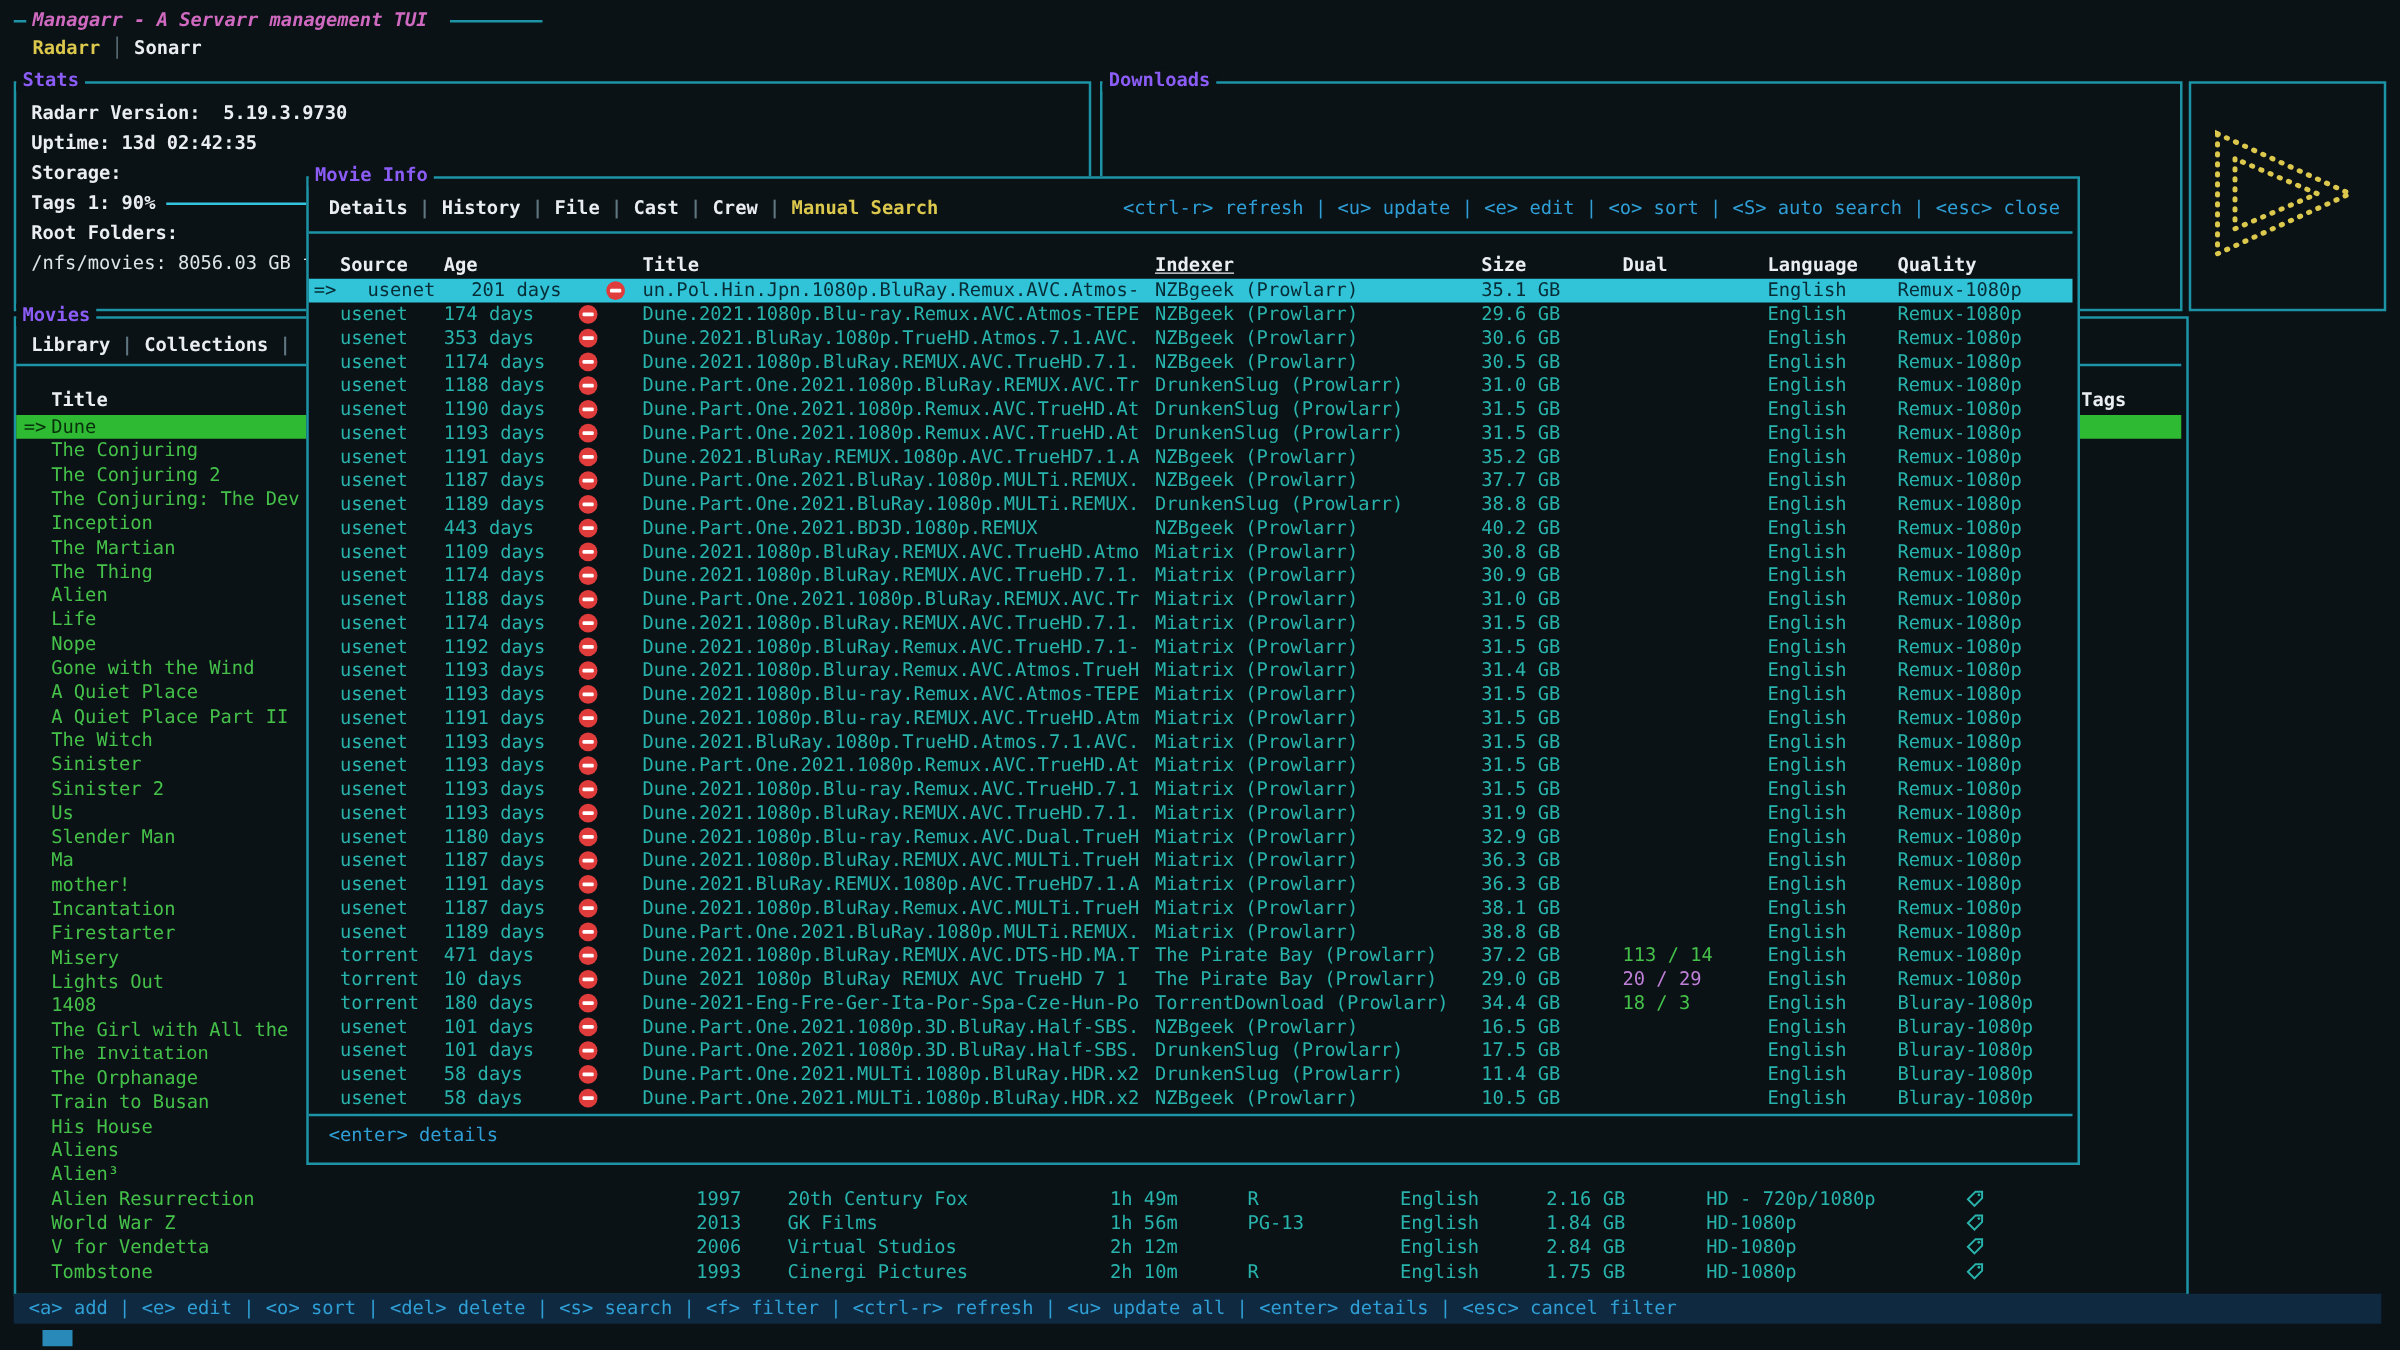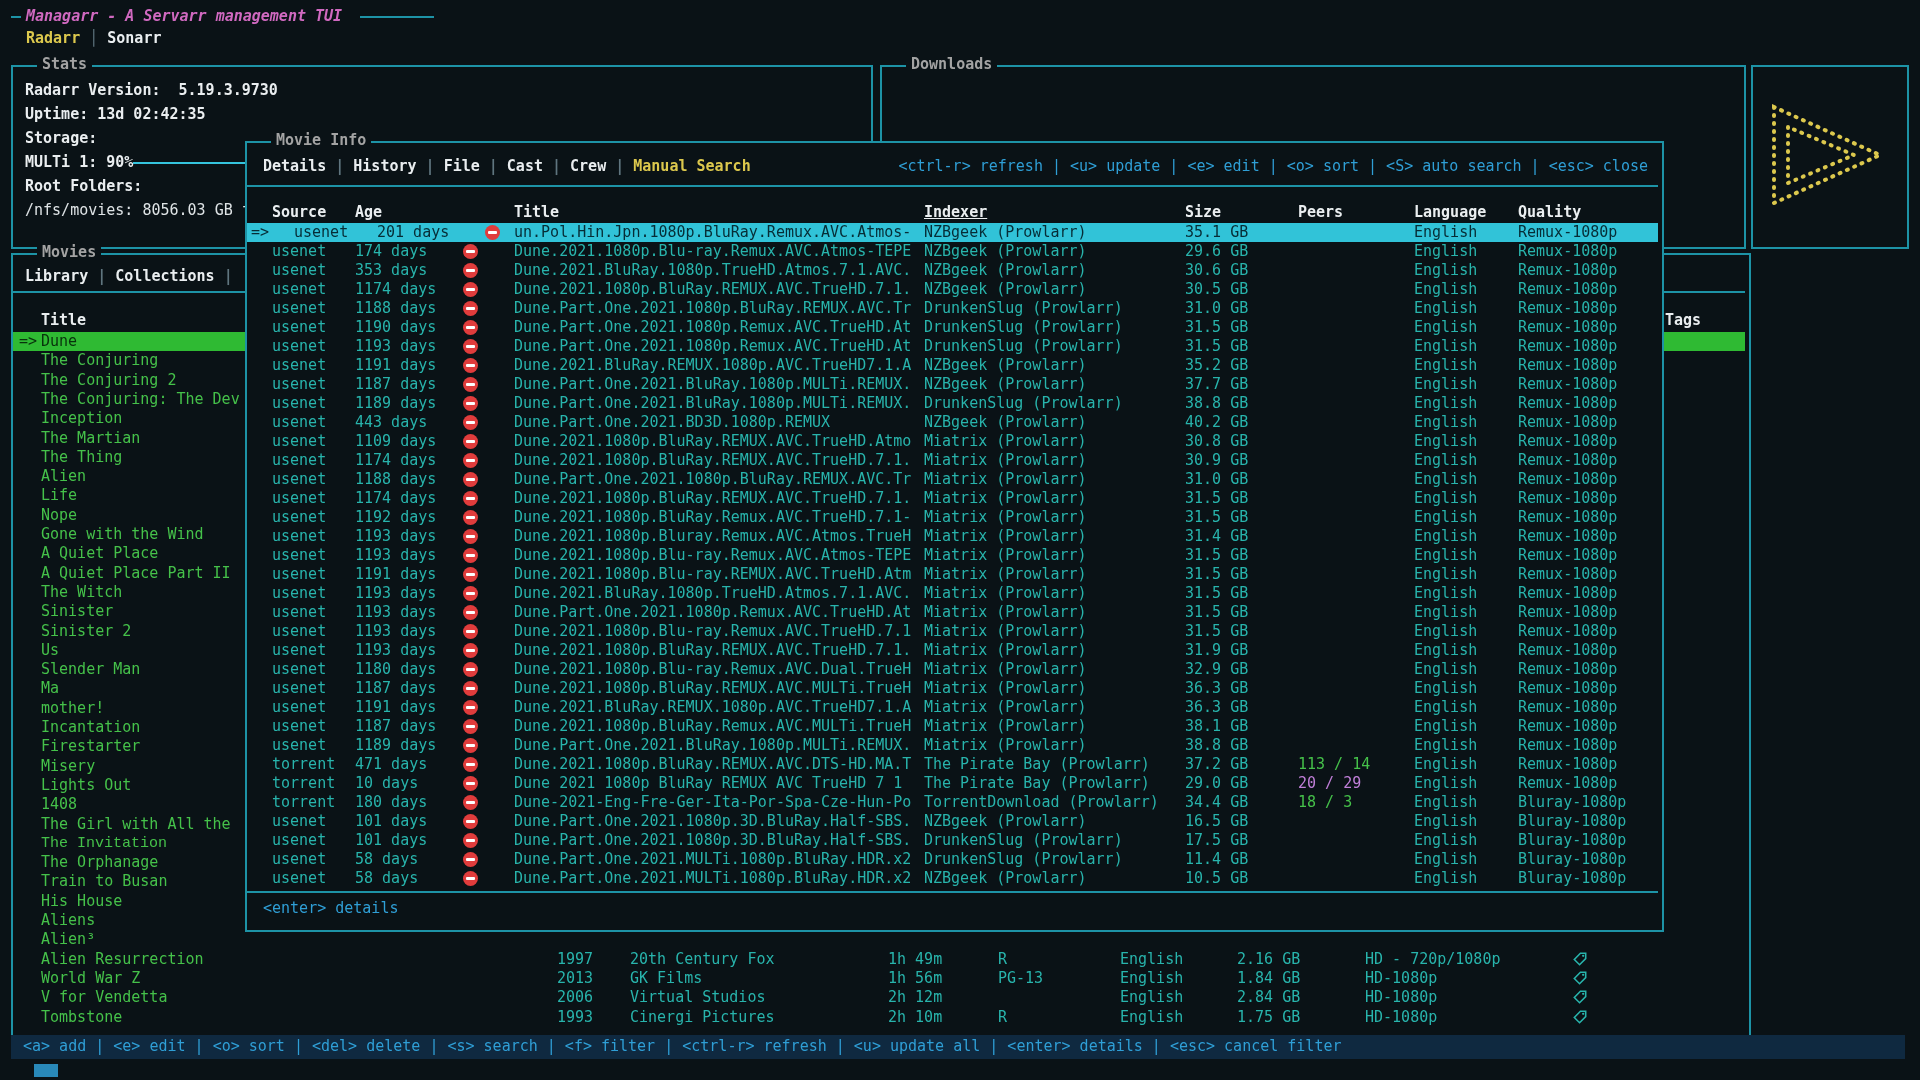--- a/index.html
+++ b/index.html
@@ -1,21 +1,21 @@
 <!DOCTYPE html>
 <html><head>
 <meta charset="utf-8">
 <style>
   html,body{margin:0;padding:0;background:#05090c}
   #screen{position:relative;width:1920px;height:1080px;overflow:hidden;background:#0a1216;
     font-family:"DejaVu Sans Mono","Liberation Mono",monospace;font-size:15px;color:#dfe4e6}
   .abs{position:absolute;white-space:pre}
   .panel{position:absolute;border:2px solid #1d93a6;background:transparent}
   .opaque{background:#0a1216}
-  .ptitle{position:absolute;top:-12px;left:24px;background:#0a1216;padding:0 5px;font-weight:bold;color:#a3a3a3;white-space:pre}
+  .ptitle{position:absolute;top:-12px;left:0;background:#0a1216;padding:0 5px;font-weight:bold;color:#8b5cf6;white-space:pre}
   .b{font-weight:bold;color:#eaeef0}
   .hint{color:#2f9fd6}
   .yellow{color:#dcc84d;font-weight:bold}
   .magenta{color:#d069c0;font-weight:bold;font-style:italic}
   .green{color:#45c14a}
   .teal{color:#28b4ac}
   .purple{color:#c07fd8}
   .dim{color:#5f757f}
   .hline{position:absolute;height:2px;background:#1d93a6}
   .row{position:absolute;height:19px;line-height:19px;white-space:pre}
@@ -37,21 +37,21 @@
   <span class="abs magenta" style="left:26px;top:7px">Managarr - A Servarr management TUI</span>
   <div class="hline" style="left:360px;top:16px;width:74px"></div>
 
   <div class="abs" id="servarr-tabs" style="left:26px;top:29px"><span class="yellow">Radarr</span><span class="dim b"> │ </span><span class="b">Sonarr</span></div>
 
   <div class="panel" style="left:11px;top:65px;width:858px;height:180px">
     <span class="ptitle">Stats</span>
     <div class="abs" style="left:12px;top:14px"><span class="b">Radarr Version:</span><span class="b">  </span><span class="b">5.19.3.9730</span></div>
     <div class="abs" style="left:12px;top:38px"><span class="b">Uptime:</span><span class="b"> </span><span class="b">13d 02:42:35</span></div>
     <div class="abs b" style="left:12px;top:62px">Storage:</div>
-    <div class="abs" style="left:12px;top:86px"><span class="b">MULTi 1:</span><span> </span><span class="b">90%</span></div>
+    <div class="abs" style="left:12px;top:86px"><span class="b">Tags 1:</span><span> </span><span class="b">90%</span></div>
     <div class="gaugebar" style="left:120px;top:95px;width:120px"></div>
     <div class="abs b" style="left:12px;top:110px">Root Folders:</div>
     <div class="abs" style="left:12px;top:134px">/nfs/movies: 8056.03 GB free</div>
   </div>
 
   <div class="panel" style="left:880px;top:65px;width:862px;height:180px">
     <span class="ptitle">Downloads</span>
   </div>
 
   <div class="panel" style="left:1751px;top:65px;width:154px;height:180px">
@@ -129,21 +129,21 @@
     <span class="ptitle">Movie Info</span>
     <div class="abs" id="modal-tabs" style="left:16px;top:14px"><span class="b">Details</span><span class="dim b"> | </span><span class="b">History</span><span class="dim b"> | </span><span class="b">File</span><span class="dim b"> | </span><span class="b">Cast</span><span class="dim b"> | </span><span class="b">Crew</span><span class="dim b"> | </span><span class="yellow">Manual Search</span></div>
     <span class="abs hint" style="right:14px;top:14px">&lt;ctrl-r&gt; refresh | &lt;u&gt; update | &lt;e&gt; edit | &lt;o&gt; sort | &lt;S&gt; auto search | &lt;esc&gt; close</span>
     <div class="hline" style="left:0px;top:42px;width:1411px"></div>
     <div id="modal-header">
         <span class="cell b" style="left: 25px; top: 60px; position: absolute;">Source</span>
         <span class="cell b" style="left: 108px; top: 60px; position: absolute;">Age</span>
         <span class="cell b" style="left: 267px; top: 60px; position: absolute;">Title</span>
         <span class="cell b" style="left: 677px; top: 60px; position: absolute; text-decoration: underline;">Indexer</span>
         <span class="cell b" style="left: 938px; top: 60px; position: absolute;">Size</span>
-        <span class="cell b" style="left: 1051px; top: 60px; position: absolute;">Peers</span>
+        <span class="cell b" style="left: 1051px; top: 60px; position: absolute;">Dual</span>
         <span class="cell b" style="left: 1167px; top: 60px; position: absolute;">Language</span>
         <span class="cell b" style="left: 1271px; top: 60px; position: absolute;">Quality</span>
       </div>
     <div id="modal-rows">
         <div class="row mrow-sel" style="left: 0px; top: 80px; width: 1411px;"><span class="cell" style="left: 4px;">=&gt;</span><span class="cell" style="left: 47px;">usenet</span><span class="cell" style="left: 130px;">201 days</span><span class="noentry" style="left: 238px;"></span><span class="cell" style="left: 267px;">un.Pol.Hin.Jpn.1080p.BluRay.Remux.AVC.Atmos-</span><span class="cell" style="left: 677px;">NZBgeek (Prowlarr)</span><span class="cell" style="left: 938px;">35.1 GB</span><span class="cell" style="left: 1167px;">English</span><span class="cell" style="left: 1271px;">Remux-1080p</span></div>
         <div class="row teal" style="left: 0px; top: 99px; width: 1411px;"><span class="cell" style="left: 25px;">usenet</span><span class="cell" style="left: 108px;">174 days</span><span class="noentry" style="left: 216px;"></span><span class="cell" style="left: 267px;">Dune.2021.1080p.Blu-ray.Remux.AVC.Atmos-TEPE</span><span class="cell" style="left: 677px;">NZBgeek (Prowlarr)</span><span class="cell" style="left: 938px;">29.6 GB</span><span class="cell" style="left: 1167px;">English</span><span class="cell" style="left: 1271px;">Remux-1080p</span></div>
         <div class="row teal" style="left: 0px; top: 118px; width: 1411px;"><span class="cell" style="left: 25px;">usenet</span><span class="cell" style="left: 108px;">353 days</span><span class="noentry" style="left: 216px;"></span><span class="cell" style="left: 267px;">Dune.2021.BluRay.1080p.TrueHD.Atmos.7.1.AVC.</span><span class="cell" style="left: 677px;">NZBgeek (Prowlarr)</span><span class="cell" style="left: 938px;">30.6 GB</span><span class="cell" style="left: 1167px;">English</span><span class="cell" style="left: 1271px;">Remux-1080p</span></div>
         <div class="row teal" style="left: 0px; top: 137px; width: 1411px;"><span class="cell" style="left: 25px;">usenet</span><span class="cell" style="left: 108px;">1174 days</span><span class="noentry" style="left: 216px;"></span><span class="cell" style="left: 267px;">Dune.2021.1080p.BluRay.REMUX.AVC.TrueHD.7.1.</span><span class="cell" style="left: 677px;">NZBgeek (Prowlarr)</span><span class="cell" style="left: 938px;">30.5 GB</span><span class="cell" style="left: 1167px;">English</span><span class="cell" style="left: 1271px;">Remux-1080p</span></div>
         <div class="row teal" style="left: 0px; top: 156px; width: 1411px;"><span class="cell" style="left: 25px;">usenet</span><span class="cell" style="left: 108px;">1188 days</span><span class="noentry" style="left: 216px;"></span><span class="cell" style="left: 267px;">Dune.Part.One.2021.1080p.BluRay.REMUX.AVC.Tr</span><span class="cell" style="left: 677px;">DrunkenSlug (Prowlarr)</span><span class="cell" style="left: 938px;">31.0 GB</span><span class="cell" style="left: 1167px;">English</span><span class="cell" style="left: 1271px;">Remux-1080p</span></div>
         <div class="row teal" style="left: 0px; top: 175px; width: 1411px;"><span class="cell" style="left: 25px;">usenet</span><span class="cell" style="left: 108px;">1190 days</span><span class="noentry" style="left: 216px;"></span><span class="cell" style="left: 267px;">Dune.Part.One.2021.1080p.Remux.AVC.TrueHD.At</span><span class="cell" style="left: 677px;">DrunkenSlug (Prowlarr)</span><span class="cell" style="left: 938px;">31.5 GB</span><span class="cell" style="left: 1167px;">English</span><span class="cell" style="left: 1271px;">Remux-1080p</span></div>

